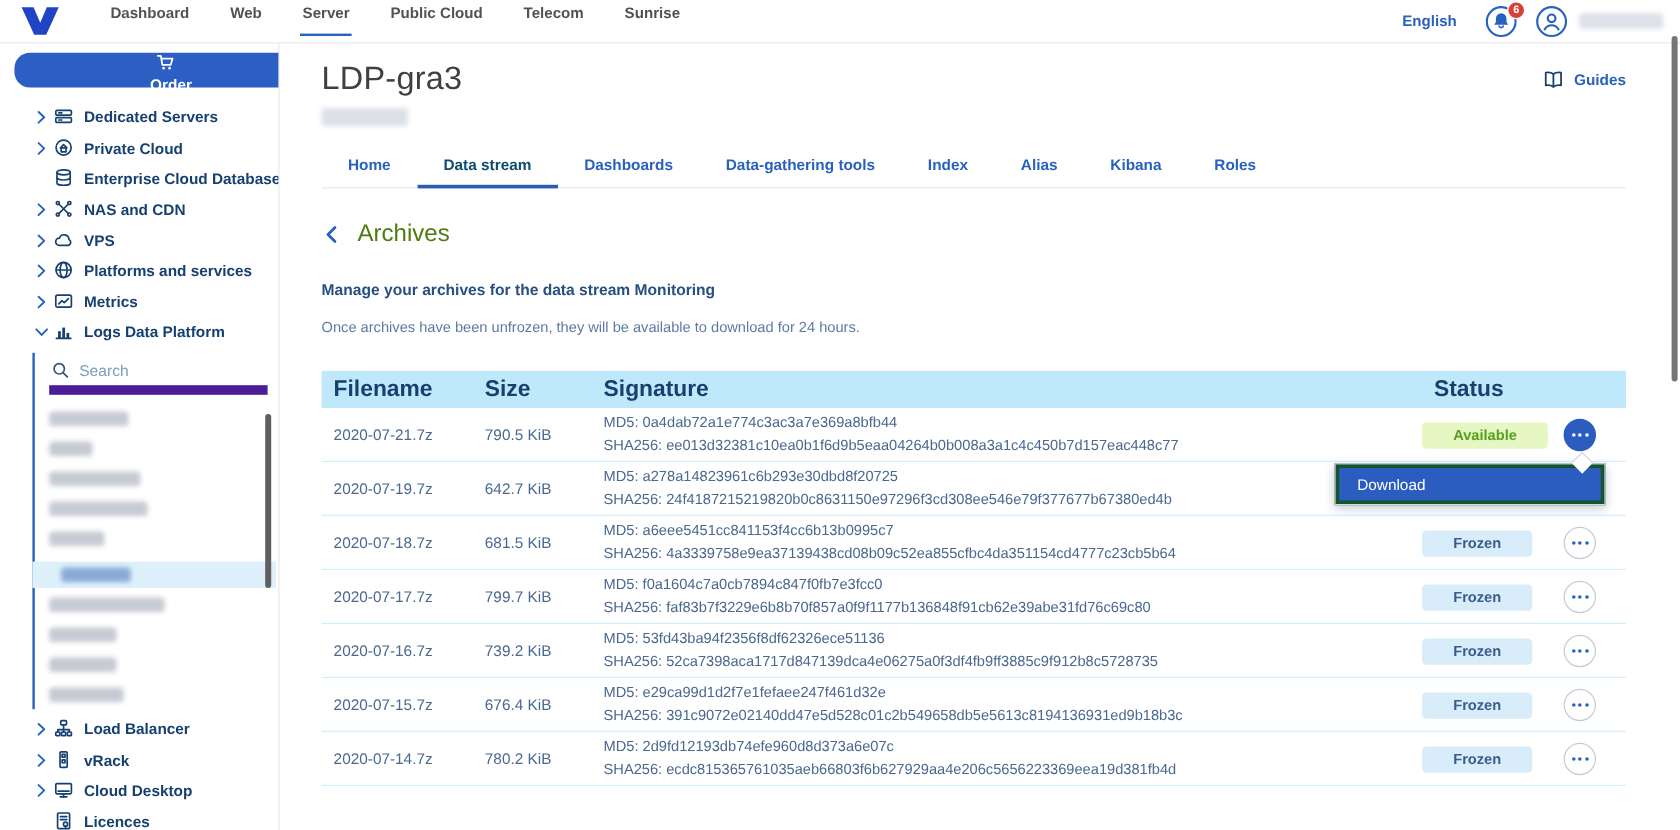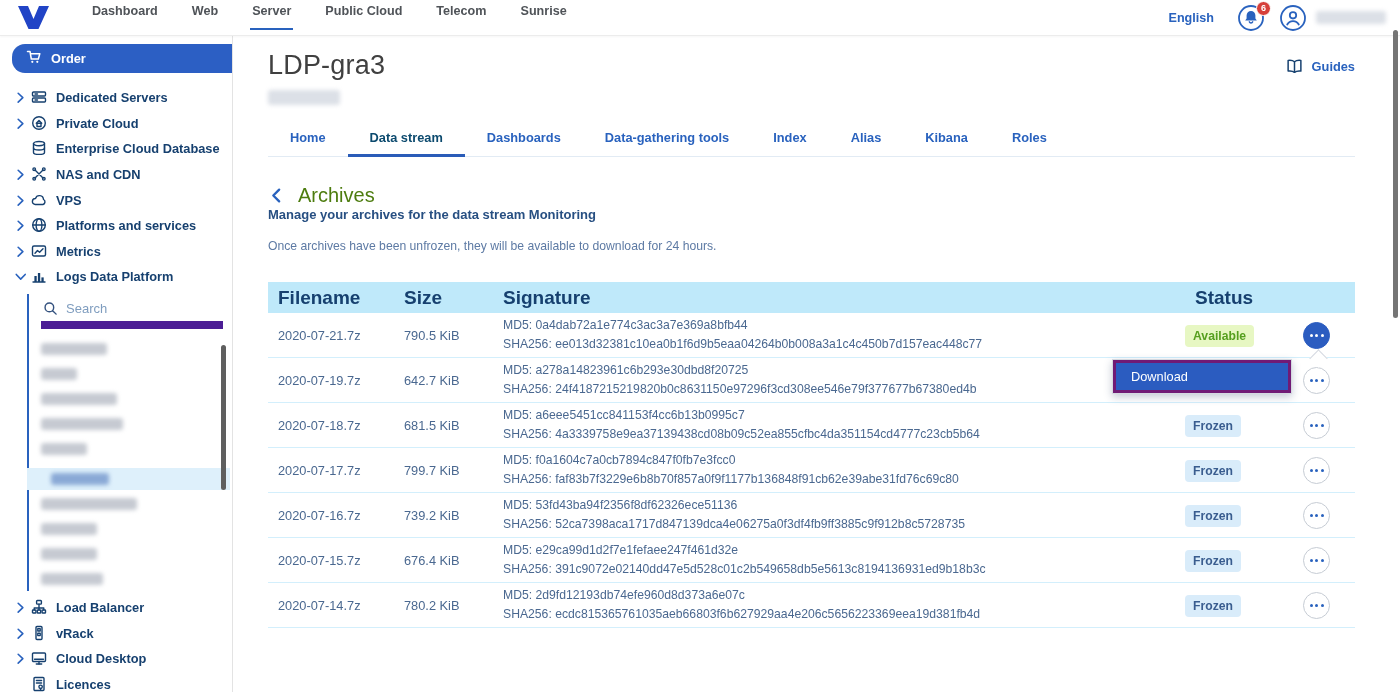--- a/index.html
+++ b/index.html
@@ -35,25 +35,25 @@
 
   
   .layout { display:flex; height:656px; }
   .sidebar {
     width:233px; flex-shrink:0; border-right:1px solid #e3e3e3;
     padding-top:8px; overflow:hidden; background:#fff;
   }
   .order-btn {
     width:252px; height:29px; margin:0 0 12px 12px; background:#2c5fc4; border:none; border-radius:13px;
     color:#fff; font-weight:bold; font-size:12.8px; font-family:inherit;
-    display:flex; align-items:center; padding:0 14px; cursor:pointer;
+    display:flex; align-items:center; padding:0 14px; cursor:pointer;flex-direction:column;
   }
   .order-btn .ob-label { margin-left:9px; }
   .order-btn .ob-chev { margin-left:auto; display:flex; }
-  .mi { display:flex; align-items:center; height:25.6px; padding-left:13px; cursor:pointer;
+  .mi { display:flex; align-items:center; height:25.6px; padding-left:27px; cursor:pointer;
         font-size:12.8px; font-weight:bold; color:#16406f; white-space:nowrap; }
   .mi .chev { width:15px; height:15px; color:#2962be; flex-shrink:0; display:flex; }
   .mi .chev.hidden { visibility:hidden; }
   .mi .ic { width:17px; height:17px; margin:0 8px 0 3px; flex-shrink:0; display:flex; color:#16406f; }
   
   .lp-panel { margin:4px 0 4px 27px; border-left:2px solid #2962be; padding:4px 6px 0 12px; position:relative; }
   .search-row { display:flex; align-items:center; border-bottom:8px solid #4c1d95; padding:3px 2px 5px; width:182px; }
   .search-row .s-ic { width:15px; height:15px; color:#33517e; margin-right:8px; flex-shrink:0; }
   .search-input { border:none; outline:none; font-family:inherit; font-size:13px; color:#33517e; width:140px; background:transparent; }
   .search-input::placeholder { color:#7f9dbf; }
@@ -71,39 +71,39 @@
   .guides .g-ic { width:17px; height:17px; color:#16406f; margin-right:9px; }
   .guides .g-label { color:#2962be; font-weight:bold; font-size:12.8px; }
   .title-stub { width:72px; height:15px; margin-top:9px; }
   .tabs { margin-top:17px; border-bottom:1px solid #e2ebf4; display:flex; }
   .tab { padding:8px 22px 11px; font-weight:bold; font-size:12.8px; color:#2962be; cursor:pointer; position:relative; }
   .tab.active { color:#0c4a6e; }
   .tab.active::after { content:""; position:absolute; left:0; right:0; bottom:-1px; height:3px; background:#2a5cb8; }
   .archives-head { display:flex; align-items:center; margin-top:27px; cursor:pointer; }
   .archives-head .back-ic { width:17px; height:17px; color:#2962be; margin-right:13px; }
   .archives-title { font-size:20px; color:#4d7c0f; font-weight:normal; }
-  .subtitle { font-size:13px; font-weight:bold; color:#274f82; }
+  .subtitle { margin-top:27px; font-size:13px; font-weight:bold; color:#274f82; }
   .note { margin-top:17px; font-size:12.2px; color:#5d7aa4; }
 
   
   .tbl { margin-top:29px; position:relative; width:1087px; }
   .thead, .trow { display:grid; grid-template-columns:126px 99px 680px 120px 52px; padding-left:10px; align-items:center; }
   .thead { background:#bfe9fa; height:31px; font-weight:bold; font-size:19px; color:#16406f; }
   .trow { min-height:43px; border-bottom:1px solid #d3effc; font-size:12.8px; color:#4a6890; background:#fff; }
   .sig { font-size:12.2px; line-height:19px; color:#4a6890; padding:3px 0; }
-  .status-badge { justify-self:start; margin-left:2px; padding:4px 8px; border-radius:4px; font-weight:bold; font-size:12.2px; }
+  .status-badge { justify-self:start; margin-left:2px; padding:4px 26px; border-radius:4px; font-weight:bold; font-size:12.2px; }
   .status-badge.available { background:#e7f7c3; color:#569f1f; }
   .status-badge.frozen { background:#d9ecfa; color:#3a5d8f; }
   .dots-btn { width:27px; height:27px; border-radius:50%; border:1px solid #c6ccd4; background:#fff; color:#2962be;
               display:flex; align-items:center; justify-content:center; gap:2.5px; cursor:pointer; }
   .dots-btn.open { background:#2b5cc0; border-color:#2b5cc0; color:#fff; }
   .dots-btn .dot { width:3px; height:3px; border-radius:50%; background:currentColor; }
 
   
-  .ctx-menu { position:absolute; left:844px; top:77px; width:180px; height:35px; background:#701a75;
+  .ctx-menu { position:absolute; left:844px; top:77px; width:226px; height:35px; background:#14532d;
               border:1px solid #d4d9e0; box-shadow:0 3px 8px rgba(40,60,100,.28); padding:3px; z-index:5; }
   .ctx-inner { background:#2b5cc0; height:100%; display:flex; align-items:center; padding-left:15px;
                color:#fff; font-size:12.8px; cursor:pointer; }
   .ctx-caret { position:absolute; left:1044px; top:70px; width:13px; height:13px; background:#fff;
                border-left:1px solid #d4d9e0; border-top:1px solid #d4d9e0; transform:rotate(45deg); z-index:6; }
 
   
   .page-scrollbar { position:absolute; right:2px; top:30px; width:5px; height:288px; background:#757575; border-radius:3px; z-index:20; }
 </style>
 </head>

